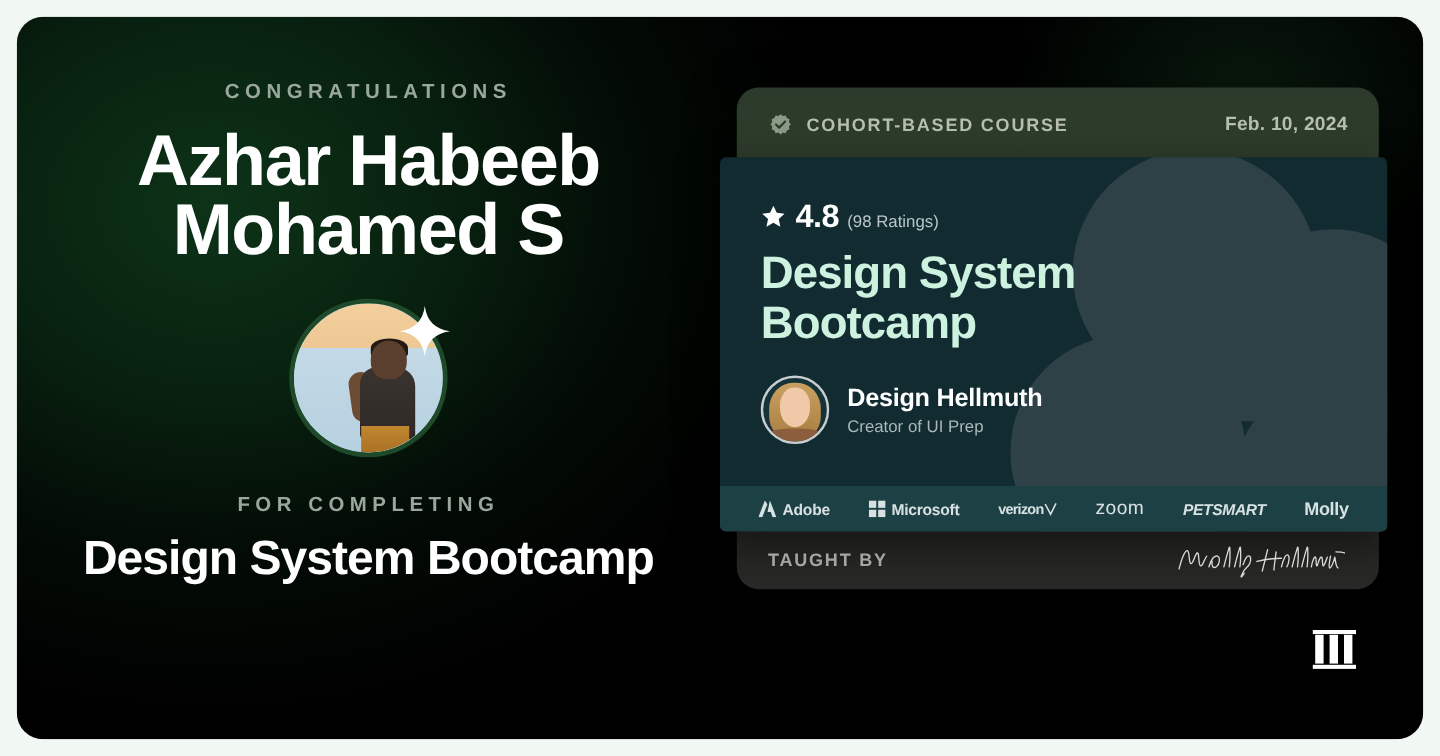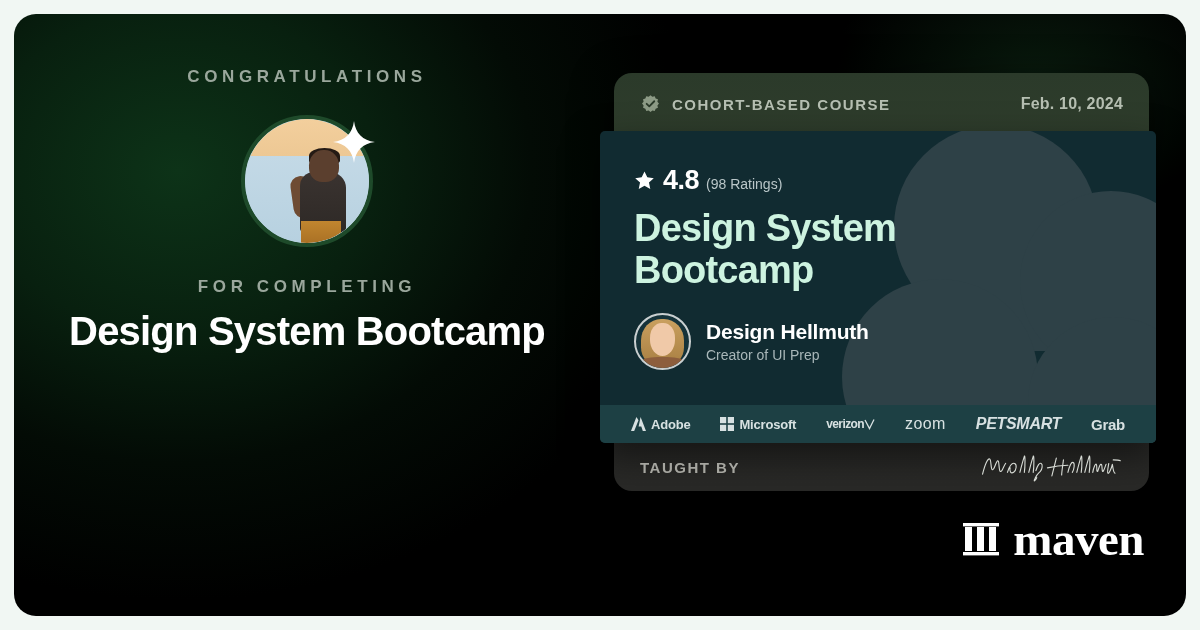--- a/index.html
+++ b/index.html
@@ -293,21 +293,21 @@
     align-items: center;
     color: #e6eeee;
     opacity: 0.93;
     font-size: 13px;
     font-weight: bold;
     letter-spacing: -0.2px;
   }
   .logo-mark { margin-right: 5px; display: flex; align-items: center; }
   .logo-verizon { font-size: 12px; letter-spacing: -0.6px; }
   .logo-zoom { font-size: 16px; letter-spacing: 0.4px; font-weight: normal; }
-  .logo-petsmart { font-size: 16px; letter-spacing: -0.3px; font-style: italic; text-align: right; }
+  .logo-petsmart { font-size: 13px; letter-spacing: -0.3px; font-style: italic; text-align: right; }
   .logo-grab { font-size: 15px; letter-spacing: -0.3px; }
 
   
   .card-footer {
     position: absolute;
     left: 14px;
     top: 429px;
     width: 535px;
     height: 48px;
     display: flex;
@@ -343,20 +343,21 @@
 </head>
 <body>
 
 <div class="certificate-panel">
   <div class="glow-top-right"></div>
 
   <div class="left-col">
 
     <div class="eyebrow">CONGRATULATIONS</div>
 
+    <div class="recipient-name">Azhar Habeeb Mohamed S</div>
 
     <div class="avatar-wrap">
       <div class="avatar-ring">
         <div class="avatar-photo">
           <div class="ph-sky"></div>
           <div class="ph-wall"></div>
           <div class="ph-arm"></div>
           <div class="ph-torso"></div>
           <div class="ph-hair"></div>
           <div class="ph-head"></div>
@@ -451,21 +452,21 @@
 
         <div class="logo logo-zoom">
           <span>zoom</span>
         </div>
 
         <div class="logo logo-petsmart">
           <span>PETSMART</span>
         </div>
 
         <div class="logo logo-grab">
-          <span>Grab</span>
+          <span>Molly</span>
         </div>
 
       </div>
     </div>
 
     <div class="card-footer">
       <span class="taught-by">TAUGHT BY</span>
       <svg class="signature" viewBox="0 0 160 36">
         <g fill="none" stroke="#d8dcd6" stroke-width="1.25" stroke-linecap="round" stroke-linejoin="round">
           <path d="M3 26 C6 14 9 8 11 9 C13 10 12 20 14 21 C16 22 18 12 20 11 C22 10 21 22 23 23 C25 24 27 16 29 14"></path>
@@ -488,16 +489,15 @@
   </div>
 
   <div class="maven-logo">
     <svg class="maven-mark" viewBox="0 0 40 40">
       <rect x="2" y="4" width="36" height="3.4" fill="#ffffff"></rect>
       <rect x="2" y="33" width="36" height="3.4" fill="#ffffff"></rect>
       <rect x="4" y="8" width="7" height="24" fill="#ffffff"></rect>
       <rect x="16" y="8" width="7" height="24" fill="#ffffff"></rect>
       <rect x="28" y="8" width="7" height="24" fill="#ffffff"></rect>
     </svg>
-    <span class="maven-word">maven</span>
   </div>
 
 </div>
 
 </body></html>

